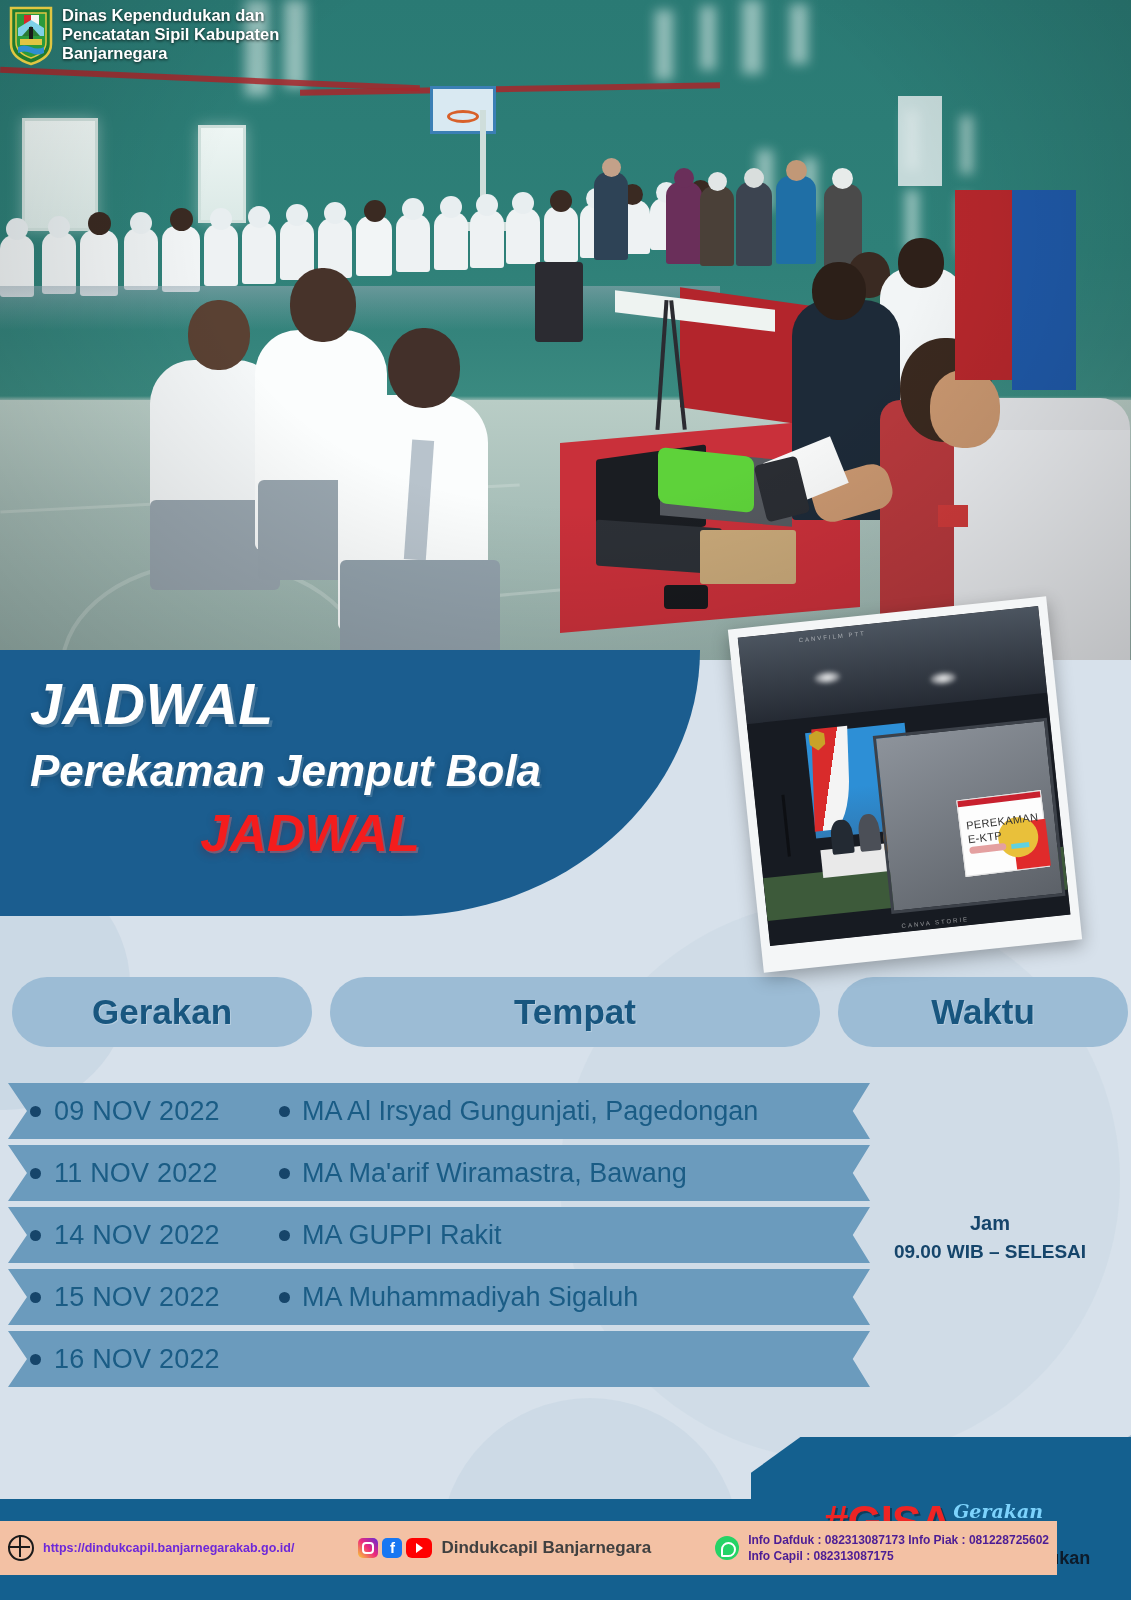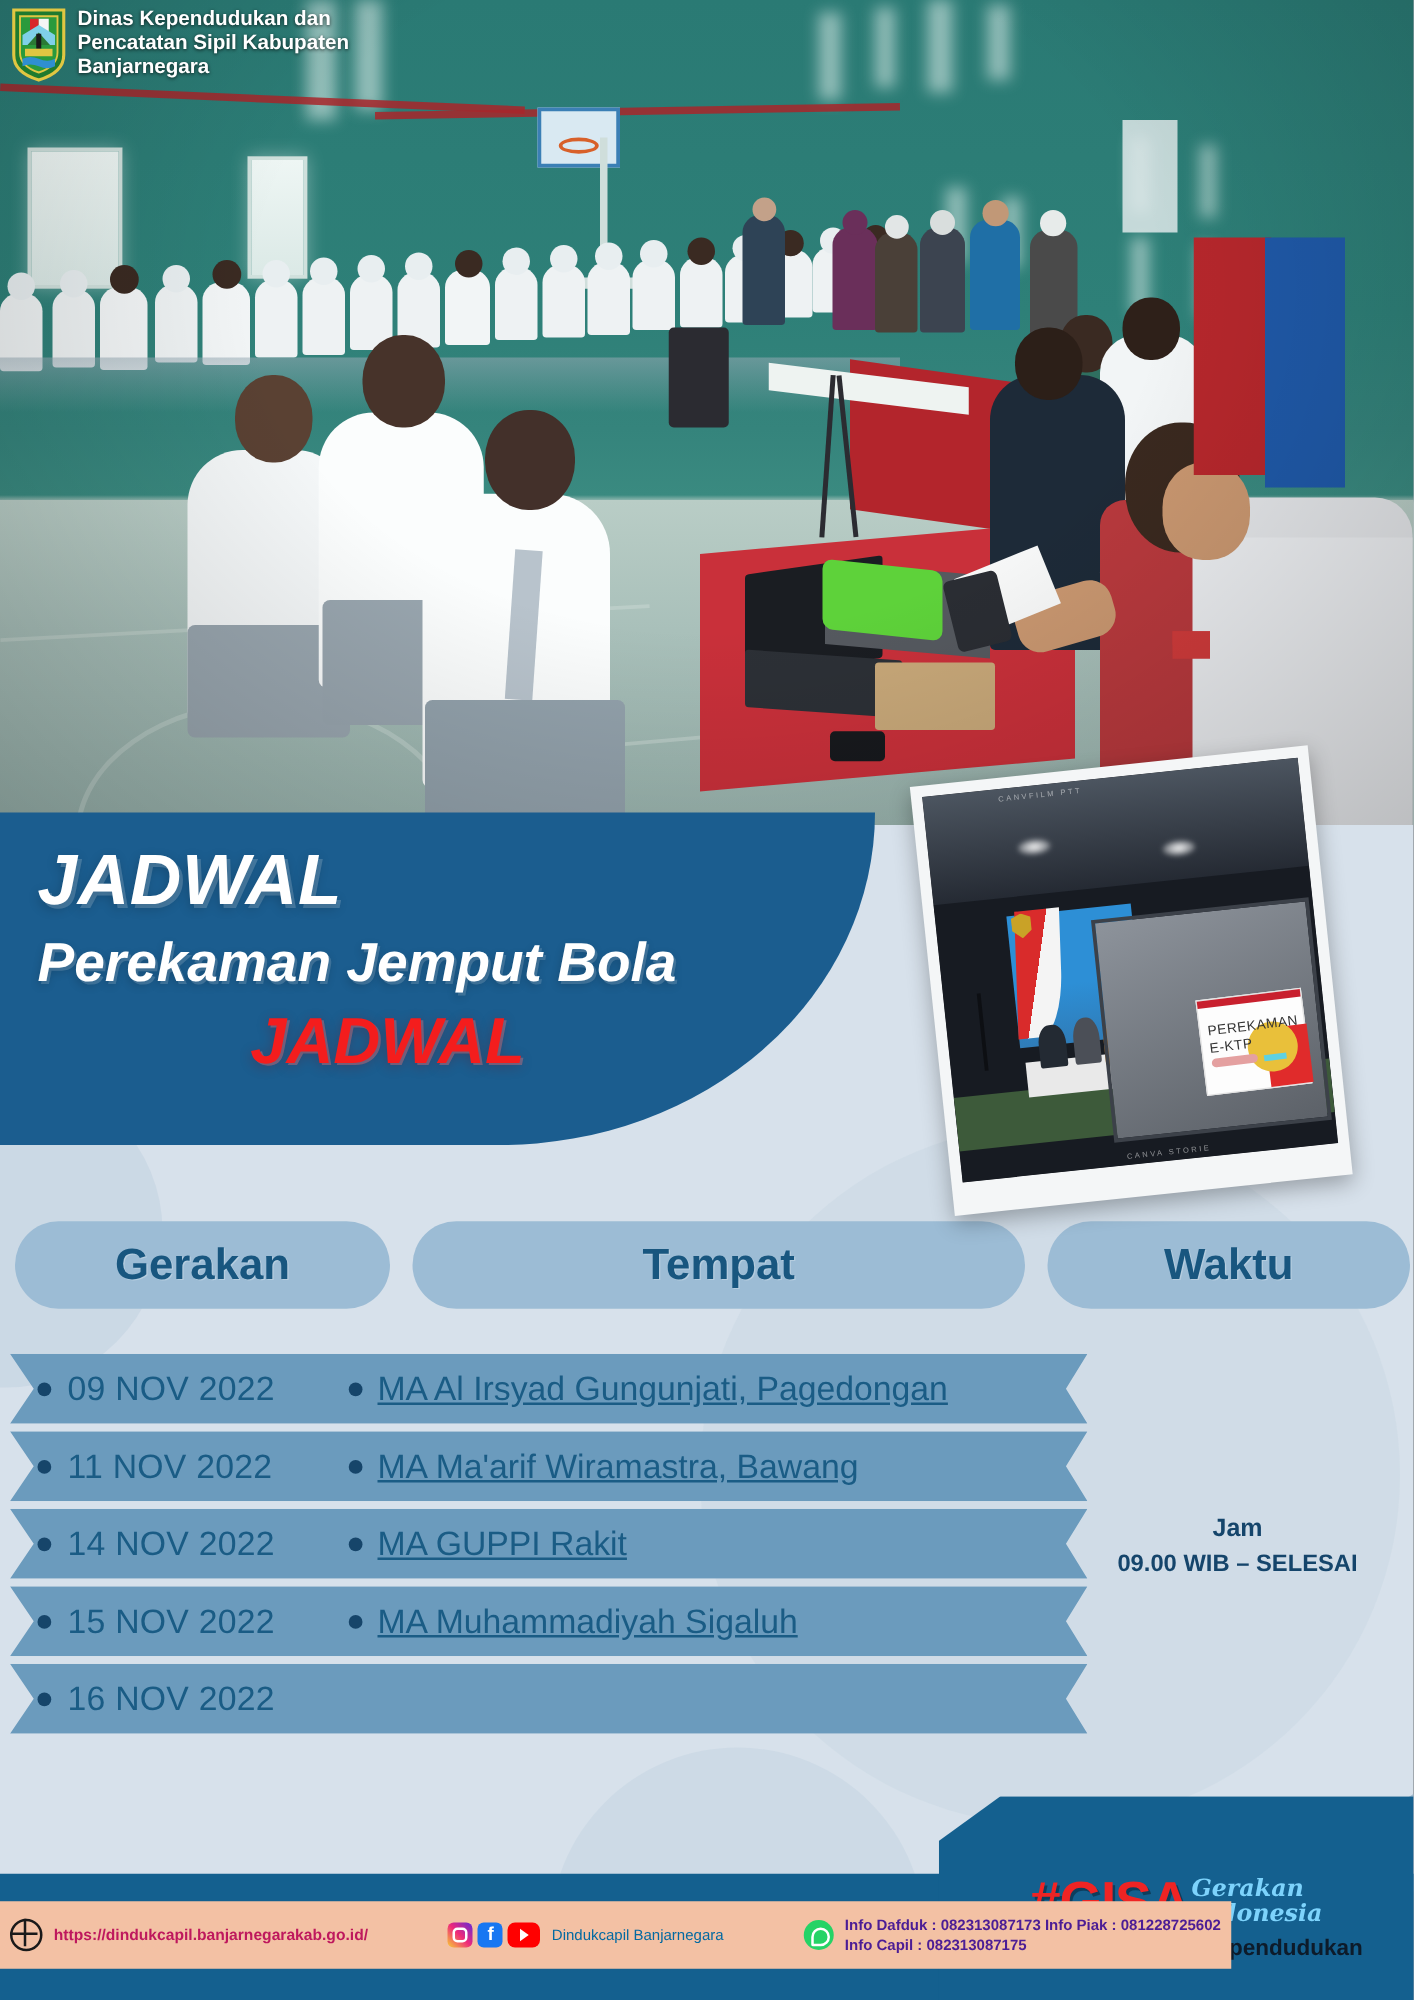--- a/index.html
+++ b/index.html
@@ -97,21 +97,21 @@
 
   
   .rows{position:absolute;left:0;top:1083px;width:880px;z-index:5;}
   .row{position:relative;height:56px;margin-bottom:6px;}
   .ribbon{position:absolute;left:8px;top:0;width:862px;height:56px;background:#6b9bbd;
      clip-path:polygon(0 0, 100% 0, 98% 50%, 100% 100%, 0 100%, 2.2% 50%);}
   .row-in{position:absolute;inset:0;display:flex;align-items:center;
      color:#1a5c85;font-size:27px;}
   .bullet{width:11px;height:11px;border-radius:50%;background:#16456a;flex:0 0 auto;}
   .rdate{margin-left:13px;width:225px;flex:0 0 auto;letter-spacing:.2px;}
-  .rplace{display:flex;align-items:center;gap:12px;text-decoration:underline;}
+  .rplace{display:flex;align-items:center;gap:12px;}
 
   
   .waktu{position:absolute;left:860px;top:1212px;width:260px;text-align:center;
      color:#15456b;font-weight:bold;z-index:6;}
   .waktu .w1{font-size:20px;}
   .waktu .w2{font-size:19px;margin-top:6px;}
 
   
   .foot-blue{position:absolute;left:0;top:1499px;width:1131px;height:101px;
      background:#14608f;z-index:8;}
@@ -127,24 +127,24 @@
   .gisa-script{font-family:"DejaVu Serif",serif;font-style:italic;font-weight:bold;
      font-size:19px;color:#7dd3fc;line-height:1.05;margin-left:2px;}
   .gisa-sub{font-size:18px;font-weight:bold;color:#0d1b2a;margin-top:1px;}
 
   .contact{position:absolute;left:0;top:1521px;width:880px;height:54px;z-index:12;
      display:flex;align-items:stretch;}
   .cap{width:36px;background:#8f4521;}
   .cap-l{clip-path:polygon(0 0,100% 0,100% 100%,0 100%);}
   .band{flex:1;background:#f3c1a4;display:flex;align-items:center;padding:0 8px;gap:9px;}
   .band-sep{width:46px;background:#8f4521;transform:skewX(-22deg);}
-  .url{font-size:12.5px;font-weight:bold;color:#be185d;white-space:nowrap;}
+  .url{font-size:12.5px;font-weight:bold;color:#6d28d9;white-space:nowrap;}
   .soc{display:flex;align-items:center;gap:4px;}
   .soc-i{width:20px;height:20px;border-radius:5px;display:block;}
-  .soc-txt{font-size:12px;font-weight:normal;color:#0369a1;white-space:nowrap;}
+  .soc-txt{font-size:17px;font-weight:bold;color:#404040;white-space:nowrap;}
   .wa{width:24px;height:24px;border-radius:50%;background:#25d366;position:relative;flex:0 0 auto;}
   .wa:after{content:"";position:absolute;left:6px;top:6px;width:11px;height:11px;
      border:2px solid #fff;border-radius:50% 50% 50% 10%;}
   .info{font-size:12px;font-weight:bold;color:#4c1d95;line-height:1.35;white-space:nowrap;}
   .cap-r{width:46px;background:#8f4521;transform:skewX(-22deg);}
   .globe{width:22px;height:22px;border-radius:50%;border:2px solid #1a1a1a;position:relative;flex:0 0 auto;}
   .globe:before{content:"";position:absolute;left:9px;top:-2px;width:0;height:22px;border-left:2px solid #1a1a1a;}
   .globe:after{content:"";position:absolute;left:-2px;top:9px;width:22px;height:0;border-top:2px solid #1a1a1a;}
 </style>
 </head>

